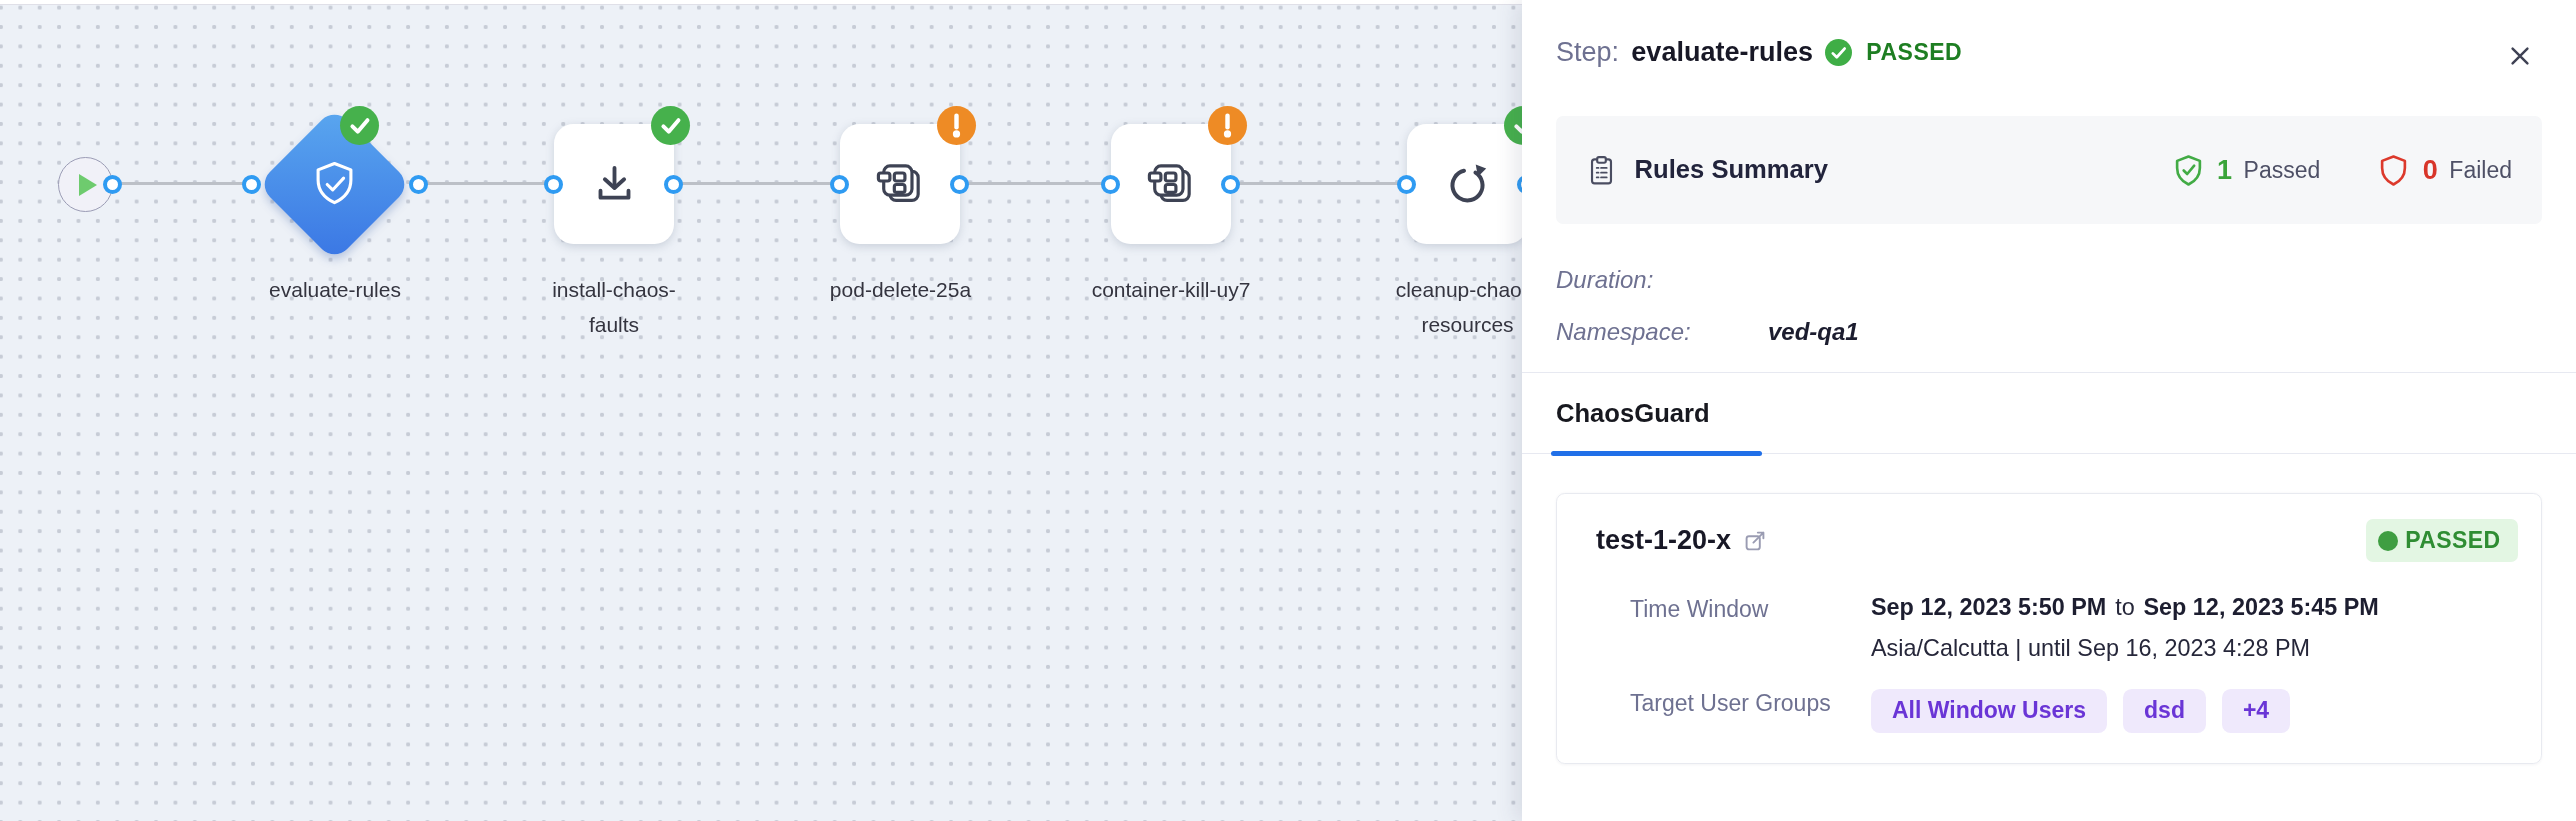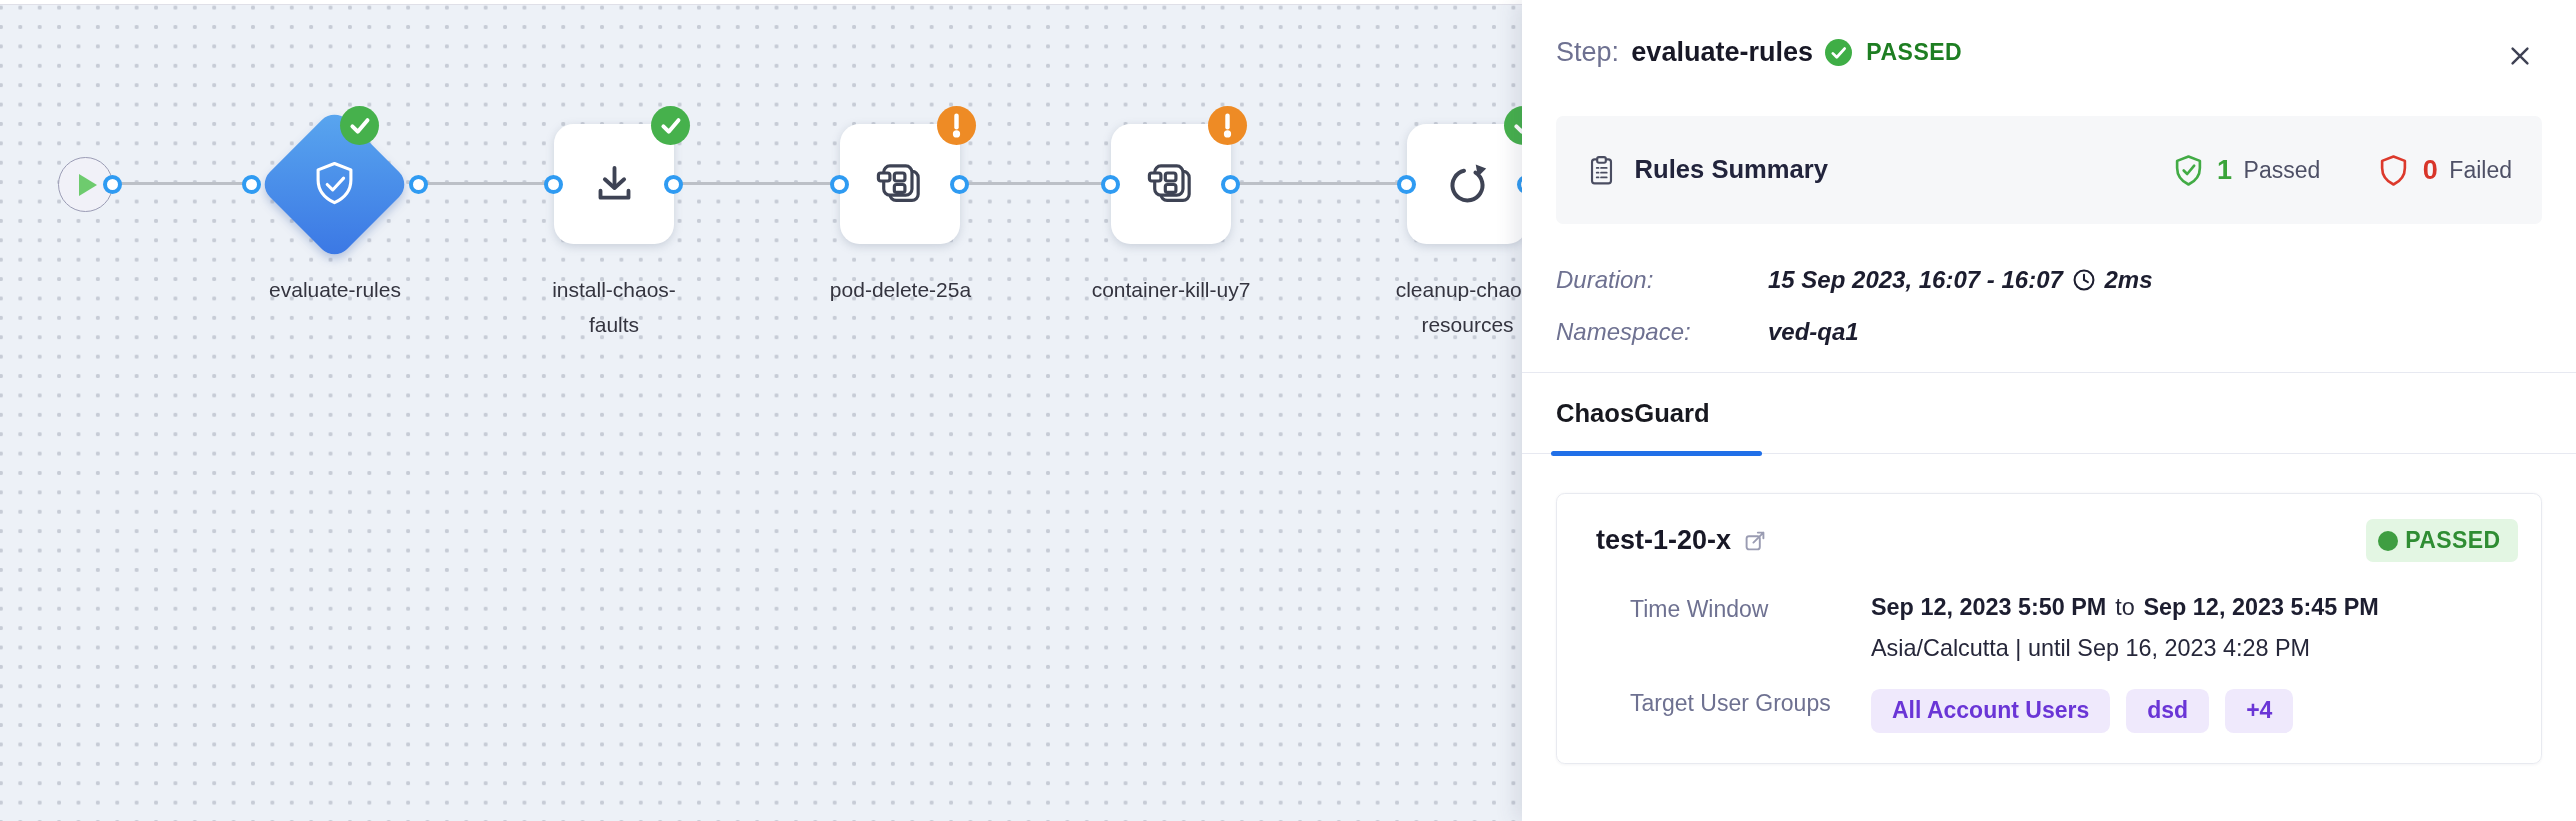--- a/index.html
+++ b/index.html
@@ -269,28 +269,20 @@
         </svg>
         <span class="count bad">0</span>
         <span class="slabel">Failed</span>
       </div>
     </div>
   </div>
 
   <div class="detail-rows">
     <div class="drow">
       <span class="dlabel">Duration:</span>
-      <span class="dvalue">
-        <span>15 Sep 2023, 16:07 - 16:07</span>
-        <svg width="24" height="24" viewBox="0 0 28 28" fill="none" stroke="#1c1d2f" stroke-width="2.4" stroke-linecap="round">
-          <circle cx="14" cy="14" r="11"></circle>
-            <path d="M14 8 v6 l4.5 2.5"></path>
-        </svg>
-        <span>2ms</span>
-      </span>
     </div>
     <div class="drow">
       <span class="dlabel">Namespace:</span>
       <span class="dvalue">ved-qa1</span>
     </div>
   </div>
 
   <div class="divider"></div>
 
   <div class="tabs-row">
@@ -318,20 +310,20 @@
         <span class="tw-line1">
           <b>Sep 12, 2023 5:50 PM</b><span class="tw-join">to</span><b>Sep 12, 2023 5:45 PM</b>
         </span>
         <div class="tw-line2">Asia/Calcutta | until Sep 16, 2023 4:28 PM</div>
       </span>
     </div>
 
     <div class="grow" style="margin-top:26.4px;">
       <span class="glabel">Target User Groups</span>
       <span class="group-badges">
-        <span class="gbadge">All Account Users</span>
+        <span class="gbadge">All Window Users</span>
         <span class="gbadge">dsd</span>
         <span class="gbadge">+4</span>
       </span>
     </div>
   </div>
 </aside>
 
 
 </body></html>

